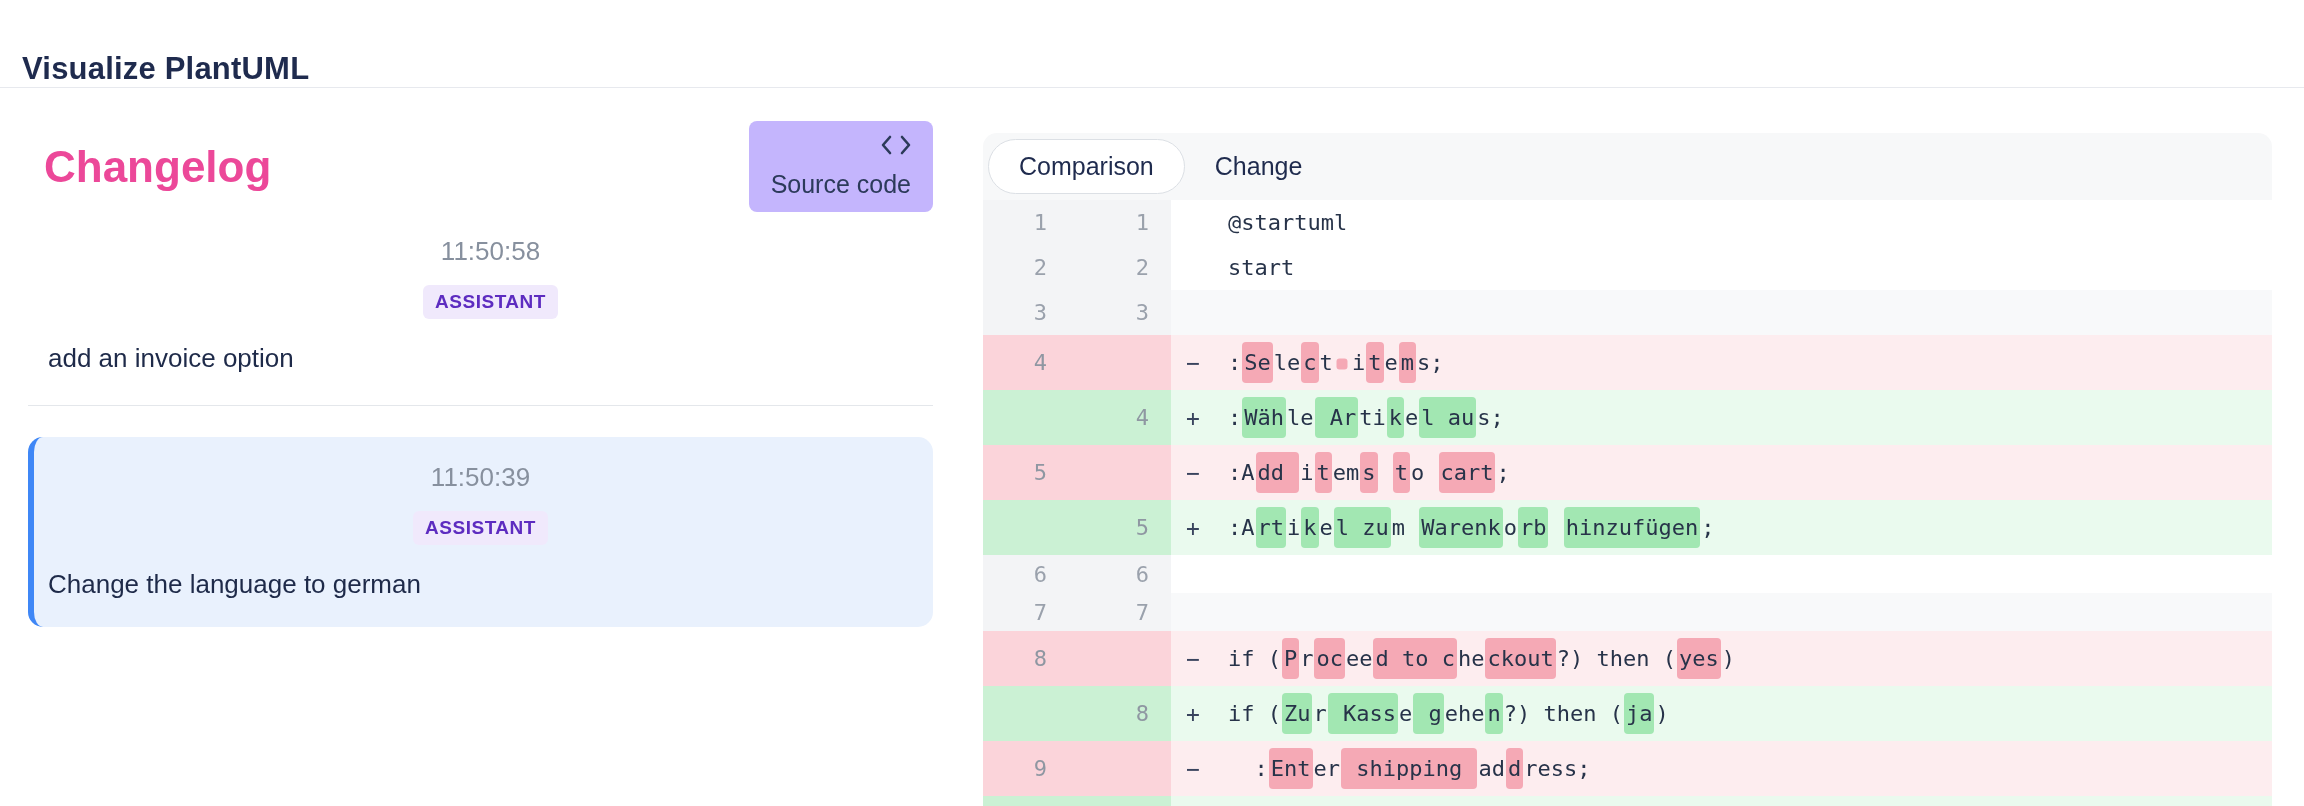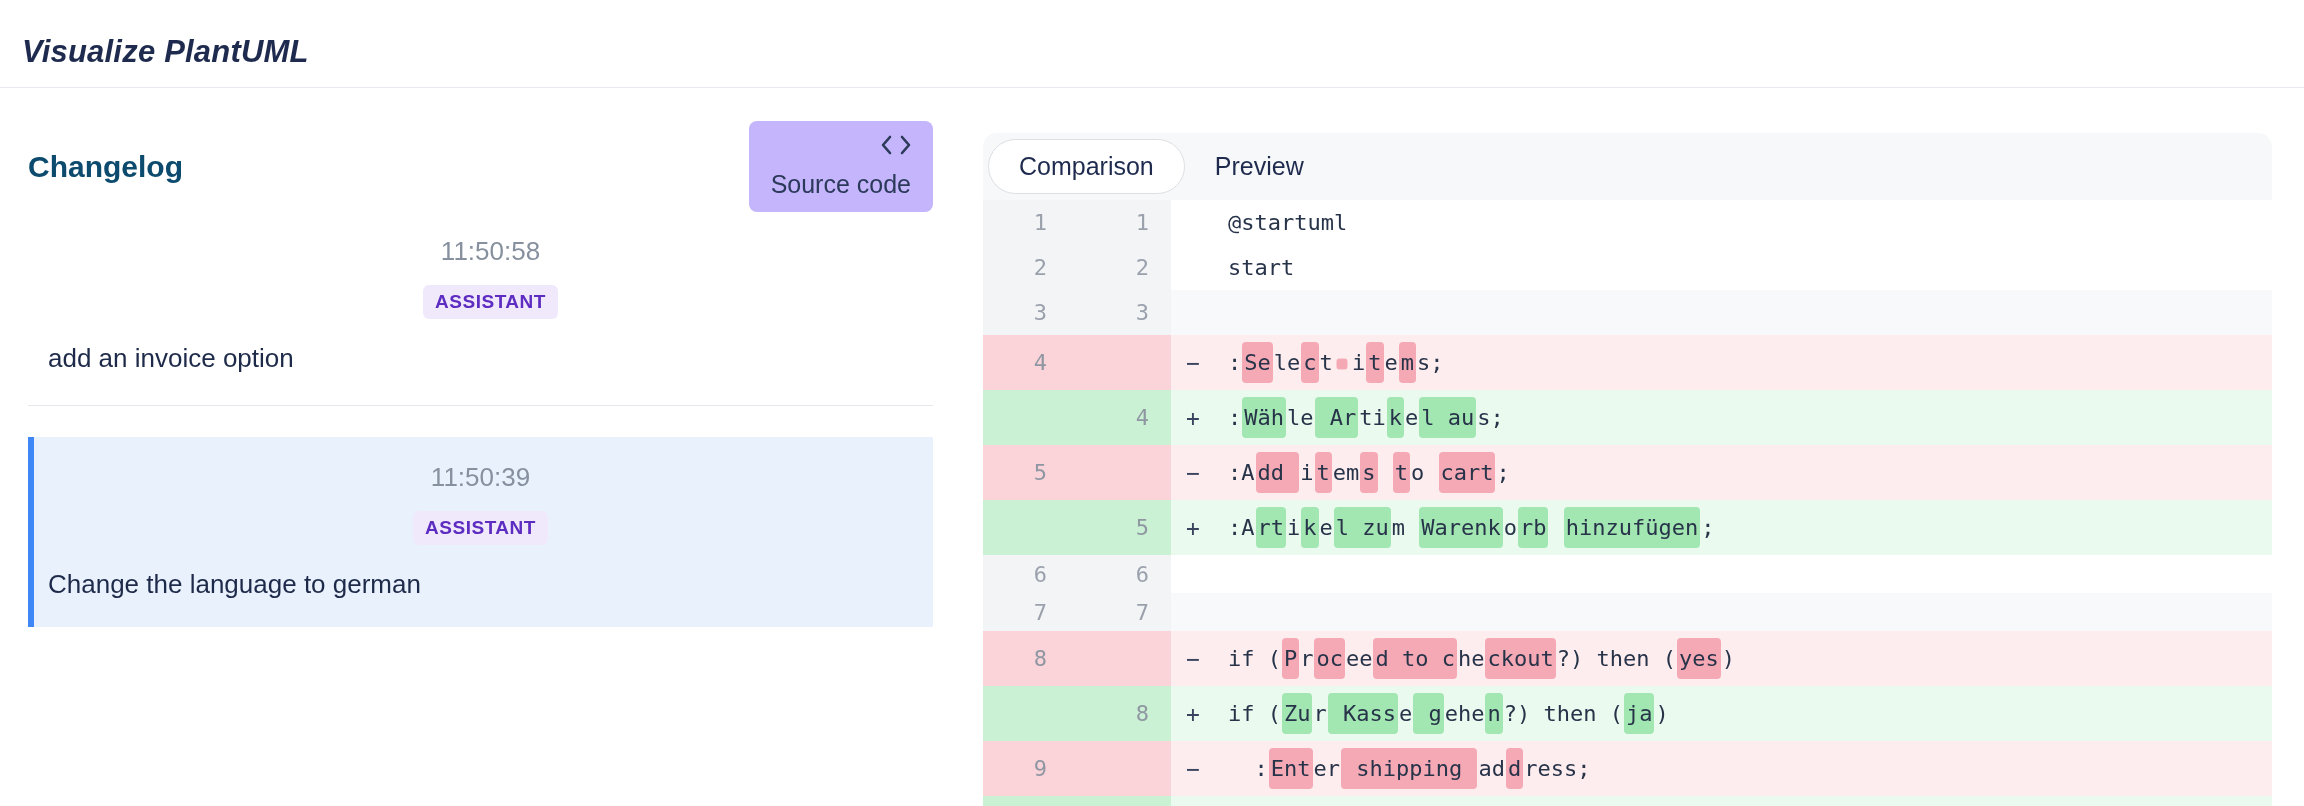--- a/index.html
+++ b/index.html
@@ -6,43 +6,43 @@
     --navy:#1f2b4e; --code-ink:#273349; --time-gray:#87909e;
     --accent-blue:#3f87f6; --selected-bg:#e9f1fd; --restore-purple:#5a4bbb;
     --rm-row:#fdedef; --rm-gut:#fbd4da; --rm-hl:#f5a9b5;
     --ad-row:#eafaee; --ad-gut:#cbf1d4; --ad-hl:#a2e7b2;
     --ctx-gut:#f3f4f6; --stripe:#f8f9fa;
   }
   *{box-sizing:border-box;margin:0;padding:0;}
   html,body{width:2304px;height:806px;overflow:hidden;background:#fff;
     font-family:"Liberation Sans",sans-serif;color:var(--navy);}
   
-  .app-header{height:88px;border-bottom:1px solid #e7e9ee;display:flex;align-items:center;padding:16px 0 0 22px;font-style:italic;}
+  .app-header{height:88px;border-bottom:1px solid #e7e9ee;display:flex;align-items:flex-end;padding:16px 0 0 22px;}
   .app-title{font-size:31px;font-weight:700;color:var(--navy);letter-spacing:.2px;}
   
   .main{display:flex;align-items:flex-start;padding:45px 32px 0 28px;gap:50px;}
   .left-col{width:905px;flex:none;}
   .left-head{height:67px;display:flex;align-items:center;justify-content:space-between;margin-bottom:36px;}
-  .changelog-title{font-size:30px;font-weight:700;color:#0c4a6e;}
+  .changelog-title{font-size:44px;font-weight:700;color:#ec4899;margin-left:16px;}
   .src-btn{display:flex;align-items:flex-end;gap:14px;background:#c4b5fd;border:none;border-radius:8px;
     padding:13px 22px;font-size:25px;color:#2c3a5a;font-family:inherit;cursor:pointer;flex-direction:column;}
   .src-btn svg{display:block;}
   
   .entry{padding-left:20px;cursor:pointer;}
   .entry-head{display:flex;align-items:center;gap:18px;flex-direction:column;}
   .entry-time{font-size:26px;color:var(--time-gray);}
   .badge{font-size:19px;font-weight:700;letter-spacing:.5px;padding:6px 12px;border-radius:6px;white-space:nowrap;}
   .badge.assistant{background:var(--badge-a-bg,#f0e9fc);color:var(--badge-a-fg,#5d2cc0);}
   .badge.manual{background:var(--badge-m-bg,#dbeafe);color:var(--badge-m-fg,#2463eb);}
   .badge.reopened{background:var(--badge-r-bg,#e3e6e9);color:var(--badge-r-fg,#495264);}
   .entry-msg{margin-top:24px;font-size:26px;color:#1e2a49;}
   .divider{height:1px;background:#e4e7eb;margin:31px 0;}
   .entry.plain{margin-bottom:30px;}
   .entry.selected{border-left:6px solid var(--accent-blue);background:var(--selected-bg);
-    padding:25px 20px 27px 14px;border-radius:0;margin-bottom:42px;}
+    padding:25px 20px 27px 14px;border-radius:15px;margin-bottom:42px;}
   
   .panel{flex:1;min-width:0;}
   .panel-head{background:#f7f8f9;border-radius:14px 14px 0 0;height:67px;
     display:flex;align-items:center;padding:0 11px 0 5px;}
   .tabs{display:flex;align-items:center;}
   .tab{font-size:25px;color:var(--navy);padding:12px 30px;cursor:pointer;background:transparent;border:none;font-family:inherit;}
   .tab.active{background:#fff;border:1px solid #dce0e5;border-radius:999px;font-weight:500;}
   .restore-btn{background:var(--restore-purple);color:#fff;font-weight:700;font-size:25px;
     border:none;border-radius:7px;padding:13px 26px;font-family:inherit;cursor:pointer;}
   
@@ -108,21 +108,21 @@
           </div>
           <div class="entry-msg">Change the language to german</div>
         </div>
       </div>
   </div>
 
   <div class="panel">
     <div class="panel-head">
       <div class="tabs" id="tabs">
           <button class="tab active">Comparison</button>
-          <button class="tab">Preview</button>
+          <button class="tab">Change</button>
         </div>
     </div>
     <div class="diff" id="diff">
         <div class="drow context">
           <div class="gut">
             <span class="ln o">1</span>
             <span class="ln n">1</span>
           </div>
           <div class="sign"></div>
           <div class="codecell"><span class="seg">@startuml</span></div>

